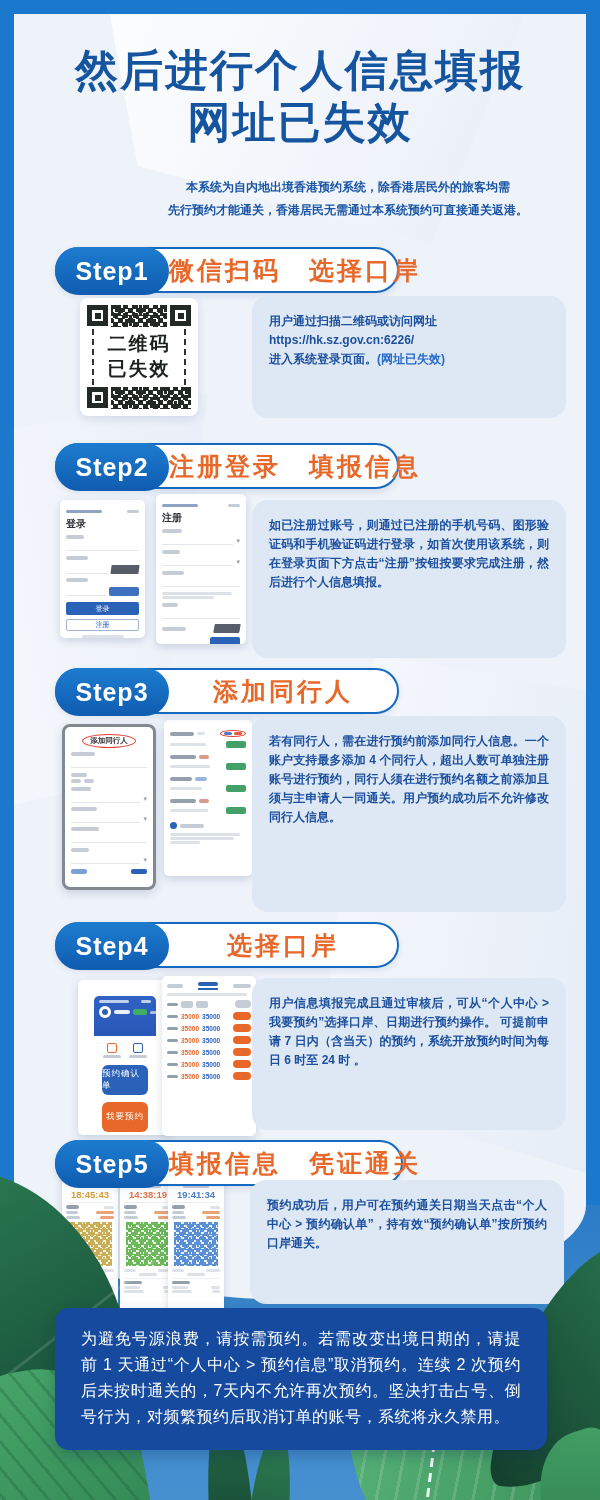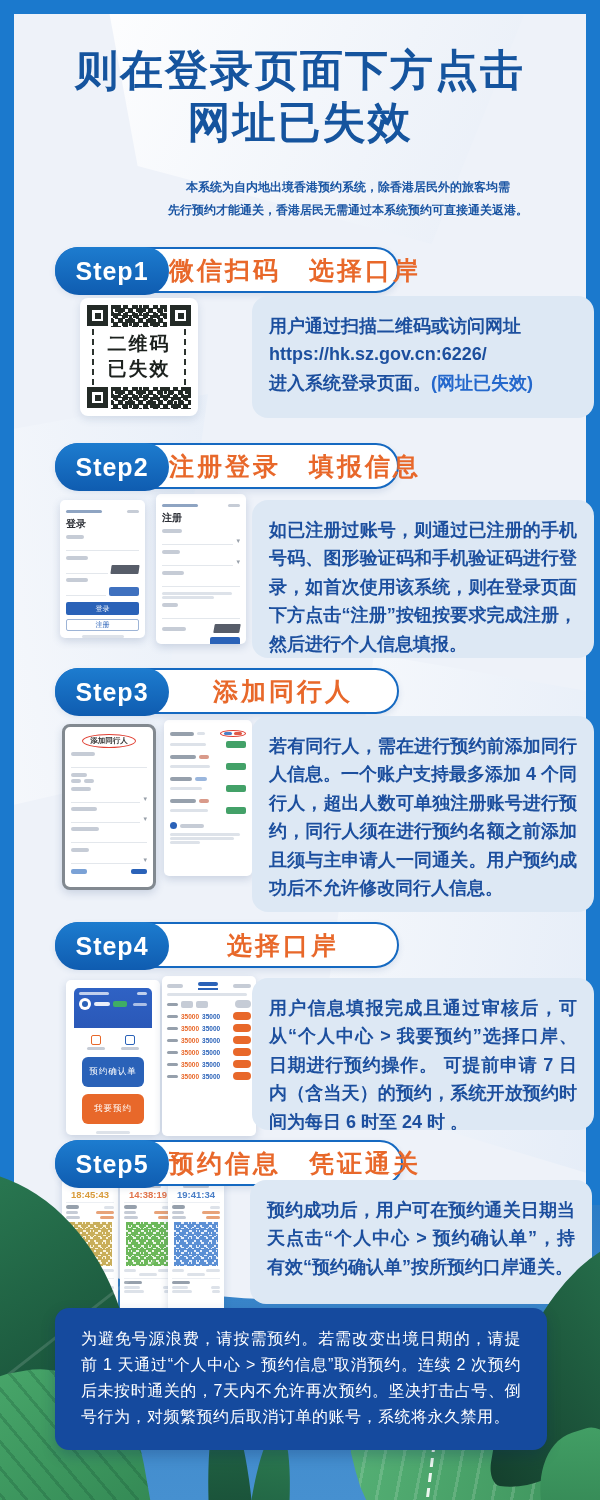--- a/index.html
+++ b/index.html
@@ -27,22 +27,22 @@
   .step-header{position:absolute;left:55px;width:344px;height:46px;background:#fff;
     border:2px solid #1569c1;border-radius:26px;z-index:5;display:flex;align-items:center;
     box-shadow:0 3px 6px rgba(40,80,140,.12);}
   .step-header.wide{width:348px;}
   .step-pill{position:absolute;left:-2px;top:-2px;height:48px;width:114px;
     background:linear-gradient(180deg,#1d7ccf,#0f5cb0);border-radius:26px;color:#fff;
     font-size:25px;font-weight:700;display:flex;align-items:center;justify-content:center;letter-spacing:1px;}
   .step-title{flex:1;margin-left:112px;text-align:center;color:#e8682a;font-size:25px;font-weight:800;letter-spacing:3px;white-space:nowrap;}
 
   
-  .bubble{position:absolute;left:252px;width:342px;background:#dde8f4;border-radius:16px;
-    color:#1c4f9e;font-weight:600;z-index:5;padding:16px 17px;font-size:18px;line-height:1.58;
+  .bubble{position:absolute;left:252px;width:314px;background:#dde8f4;border-radius:16px;
+    color:#1c4f9e;font-weight:600;z-index:5;padding:16px 17px;font-size:12px;line-height:1.58;
     text-align:justify;overflow:hidden;}
   .bubble::before{content:"";position:absolute;left:-11px;top:44px;width:0;height:0;
     border-top:9px solid transparent;border-bottom:9px solid transparent;border-right:12px solid #dde8f4;}
   .bubble .url{color:#1c4f9e;text-decoration:none;font-weight:700;display:block;}
   .bubble .hl{color:#2468cc;}
 
   
   .qr1{position:absolute;left:80px;top:298px;width:118px;height:118px;background:#fff;border-radius:8px;
     z-index:5;padding:7px;display:flex;flex-direction:column;box-shadow:0 3px 8px rgba(50,80,130,.15);}
   .qr-row{display:flex;align-items:stretch;height:22px;gap:3px;}
@@ -133,21 +133,21 @@
 
   <div class="bottom-bg"></div>
 
   <div class="panel">
     <div class="tex1"></div>
     <div class="tex2"></div>
     <div class="tex3"></div>
   </div>
 
   <div class="page-title">
-    <div>则在登录页面下方点击</div>
+    <div>然后进行个人信息填报</div>
     <div>网址已失效</div>
   </div>
   <div class="intro">
     <div>本系统为自内地出境香港预约系统，除香港居民外的旅客均需</div>
     <div>先行预约才能通关，香港居民无需通过本系统预约可直接通关返港。</div>
   </div>
 
   <div class="step-header" style="top:247px">
     <div class="step-pill">
         <span>Step1</span>
@@ -347,21 +347,21 @@
     <span>若有同行人，需在进行预约前添加同行人信息。一个账户支持最多添加 4 个同行人，超出人数可单独注册账号进行预约，同行人须在进行预约名额之前添加且须与主申请人一同通关。用户预约成功后不允许修改同行人信息。</span>
   </div>
 
   <div class="step-header" style="top:922px">
     <div class="step-pill">
         <span>Step4</span>
       </div>
     <div class="step-title">选择口岸</div>
   </div>
 
-  <div class="ph" style="left:66px;top:980px;width:94px;height:155px;padding:8px">
+  <div class="ph" style="left:78px;top:980px;width:94px;height:155px;padding:16px">
 
     <div style="height:40px;background:linear-gradient(#2f62c4,#2a58b8);border-radius:5px 5px 0 0;padding:4px 5px">
       <div class="r" style="margin:0 0 3px">
           <div class="b" style="width:30px;height:3px;background:rgba(255,255,255,.7)"></div>
           <div class="b" style="width:10px;height:3px;background:rgba(255,255,255,.7);margin-left:auto"></div>
         </div>
       <div class="r" style="margin:0">
         <div style="width:12px;height:12px;border-radius:50%;background:#fff;display:flex;align-items:center;justify-content:center;flex:none">
             <div style="width:6px;height:6px;border-radius:50%;background:#2a62b8"></div>
           </div>
@@ -447,21 +447,21 @@
   </div>
 
   <div class="bubble" style="top:978px;height:152px">
     <span>用户信息填报完成且通过审核后，可从“个人中心 &gt; 我要预约”选择口岸、日期进行预约操作。 可提前申请 7 日内（含当天）的预约，系统开放预约时间为每日 6 时至 24 时 。</span>
   </div>
 
   <div class="step-header wide" style="top:1140px">
     <div class="step-pill">
         <span>Step5</span>
       </div>
-    <div class="step-title">预约信息　凭证通关</div>
+    <div class="step-title">填报信息　凭证通关</div>
   </div>
 
   <div class="ticket t1" style="left:62px">
     <div class="ctr">
         <div class="bl" style="width:22px"></div>
       </div>
     <div class="ctr" style="margin:0">
         <div class="b" style="width:26px;height:3px"></div>
       </div>
     <div class="t-time">18:45:43</div>

